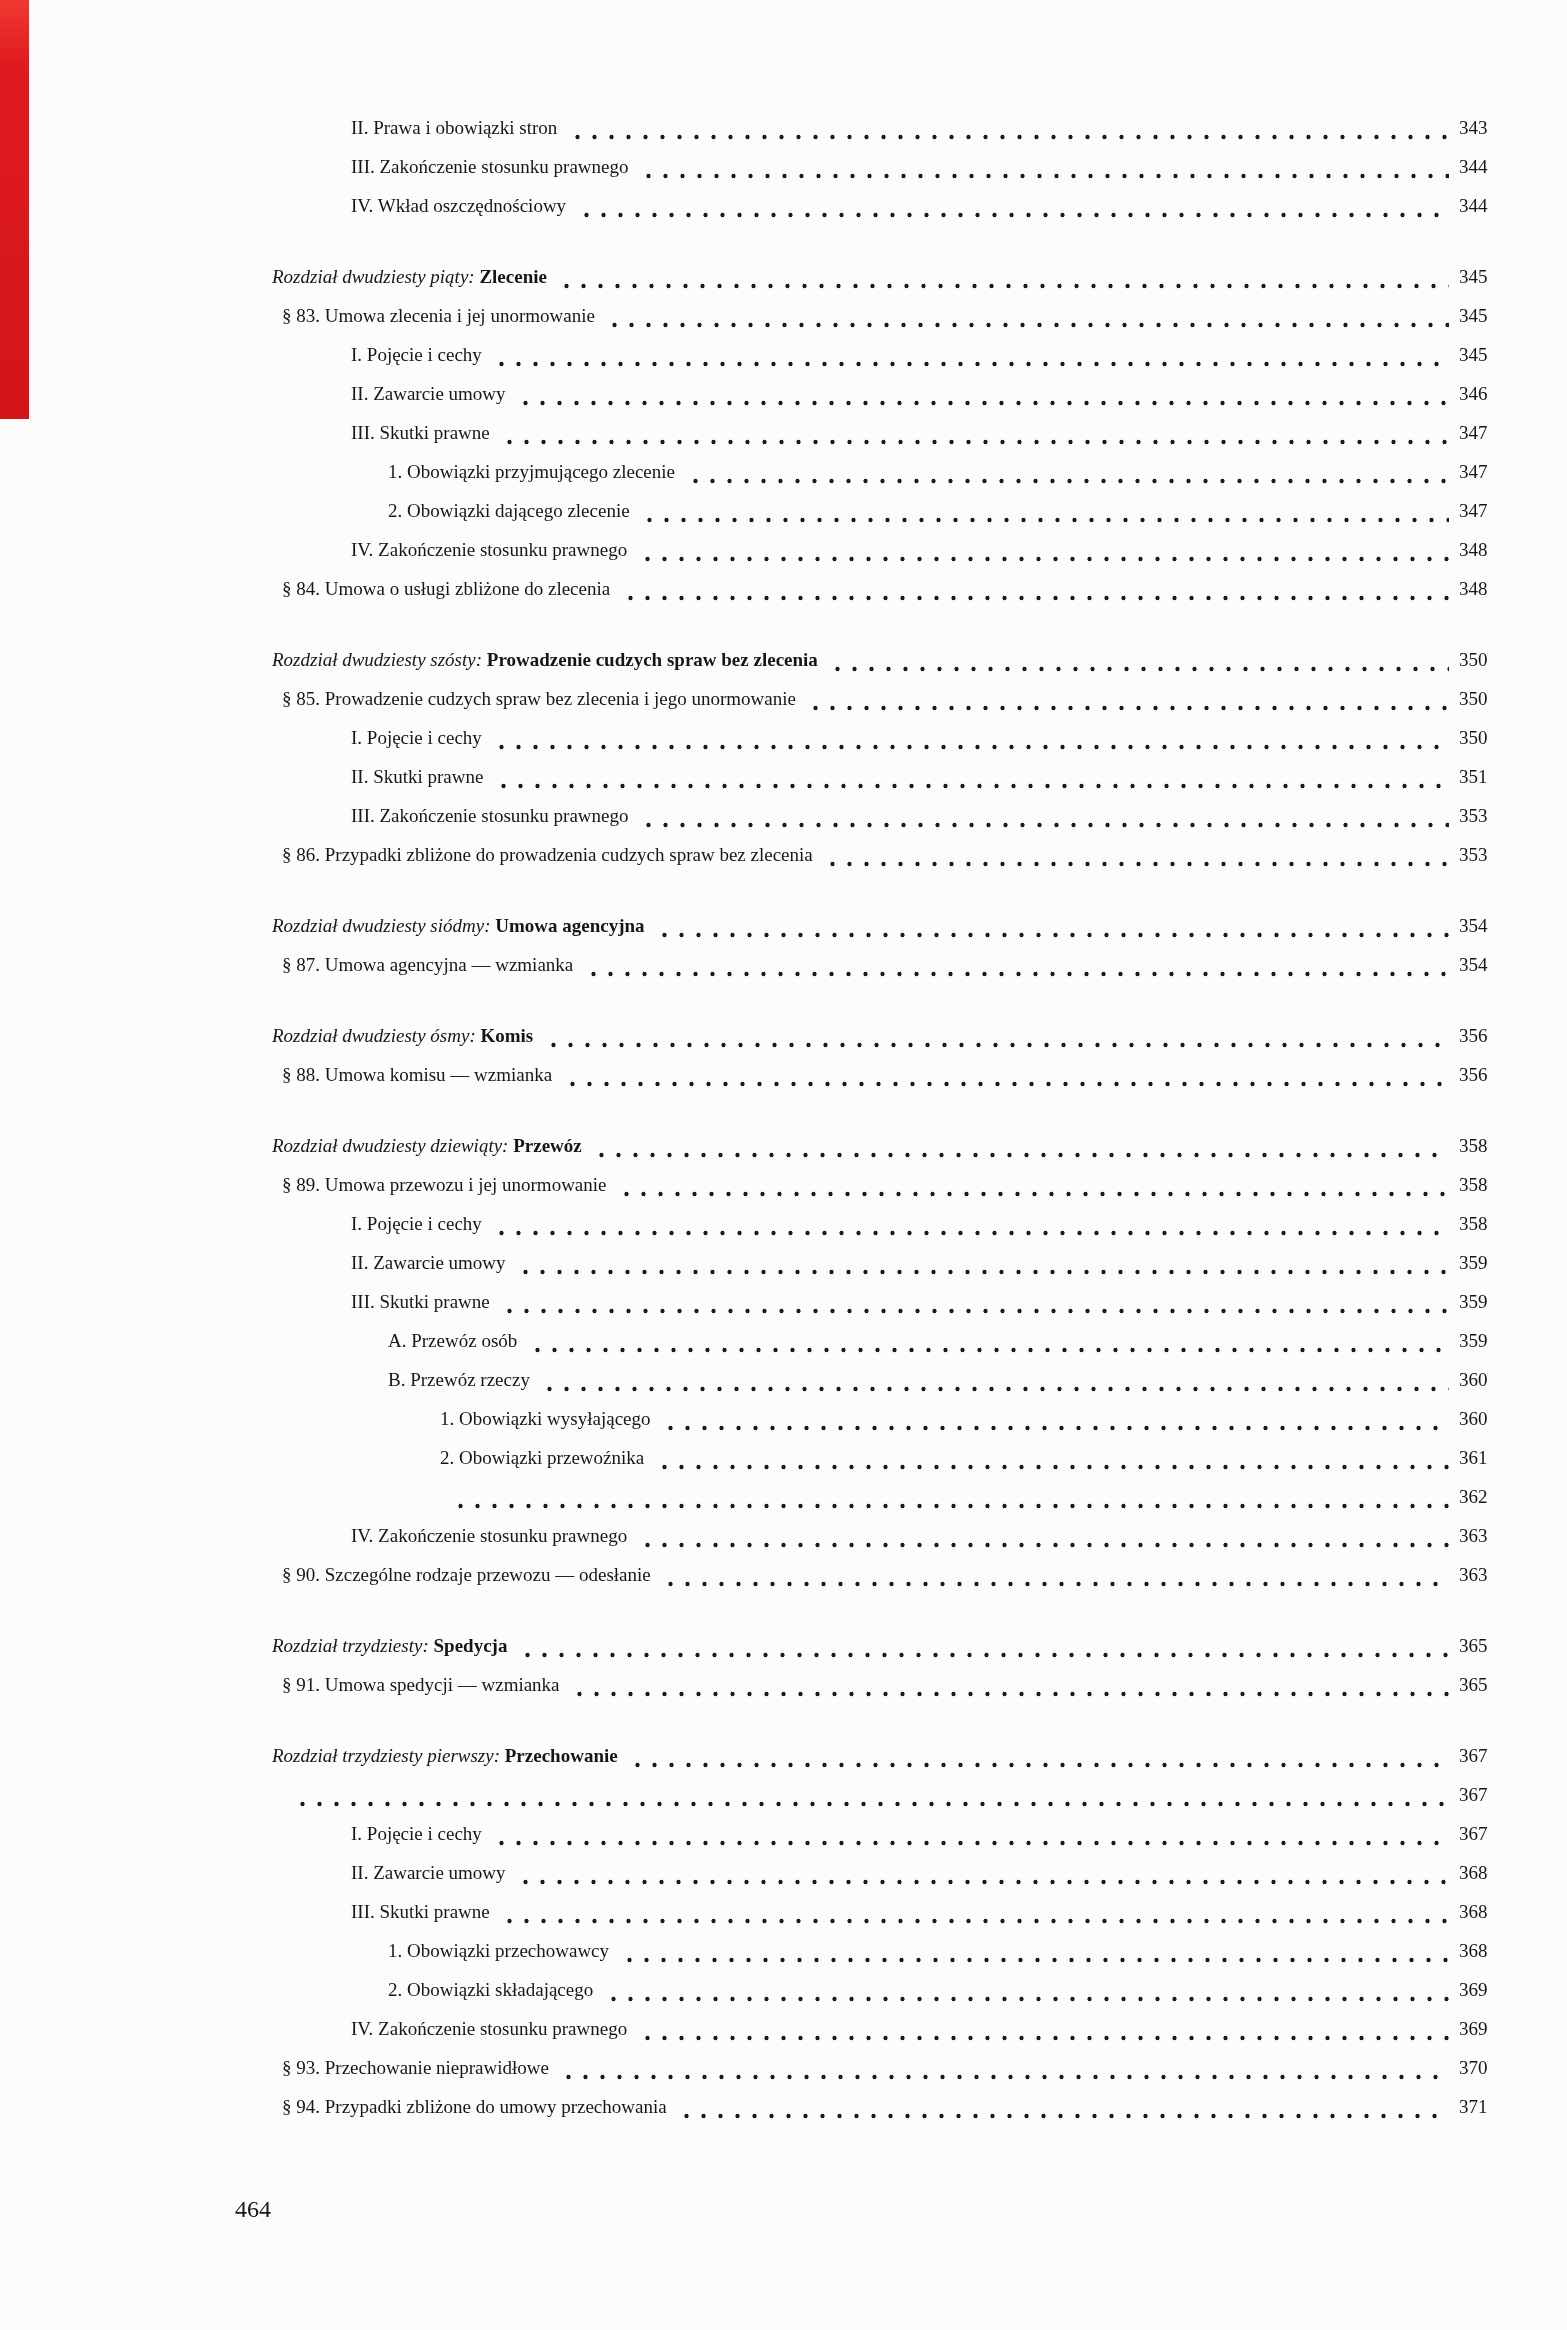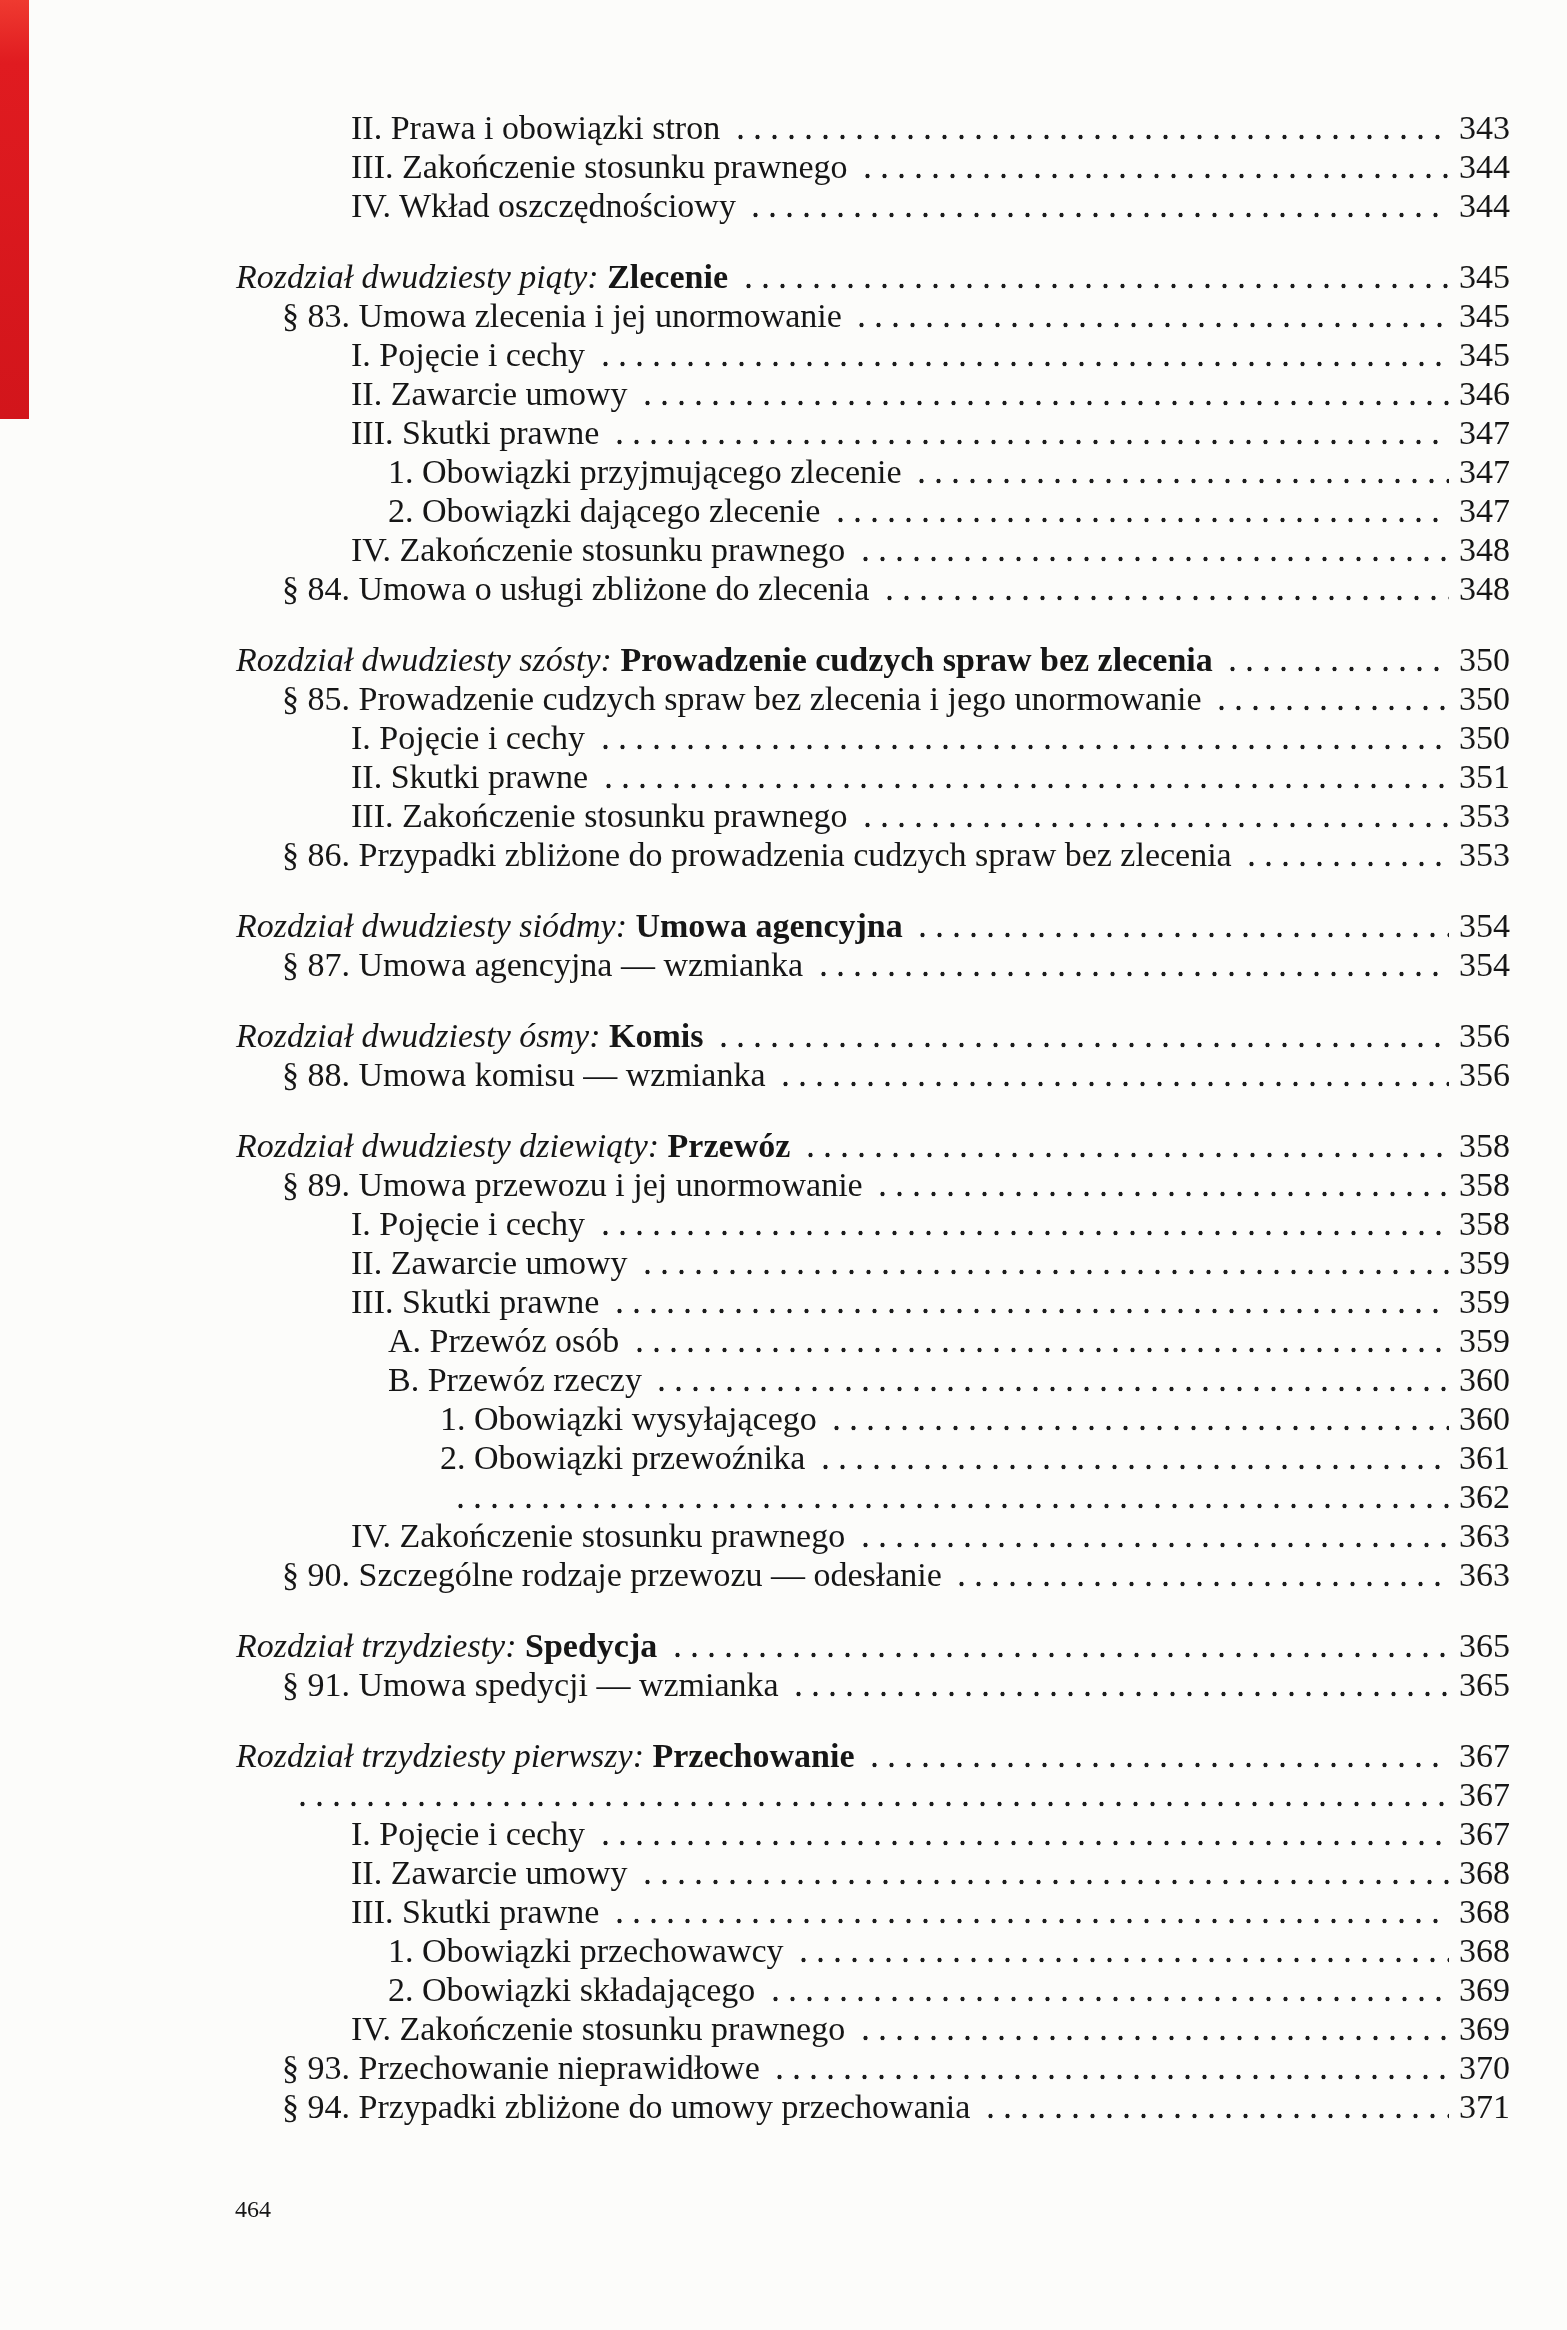--- a/index.html
+++ b/index.html
@@ -14,24 +14,24 @@
     color:var(--text);
     font-family:"Liberation Serif","DejaVu Serif",serif;
   }
   .page-surface{position:absolute;inset:0;}
   .red-stripe{
     position:absolute;left:0;top:0;width:29px;height:419px;
     background:linear-gradient(180deg,#ef3a30 0%,var(--accent-red) 15%,#d2151b 100%);
   }
   .toc{
     position:absolute;left:236px;right:48px;top:108px;
-    font-size:34px;line-height:39px;
+    font-size:19px;line-height:39px;
   }
   .row{display:flex;align-items:stretch;}
-  .row.gap{margin-top:32px;}
+  .row.gap{margin-top:32px;margin-left:36px;}
   .level-1{padding-left:46px;}
   .level-2{padding-left:115px;}
   .level-3{padding-left:152px;}
   .level-4{padding-left:204px;}
   .text{white-space:pre-wrap;}
   .chapter-prefix{font-style:italic;}
   .chapter-title{font-weight:bold;}
   .leader{
     flex:1 1 auto;
     align-self:flex-end;

